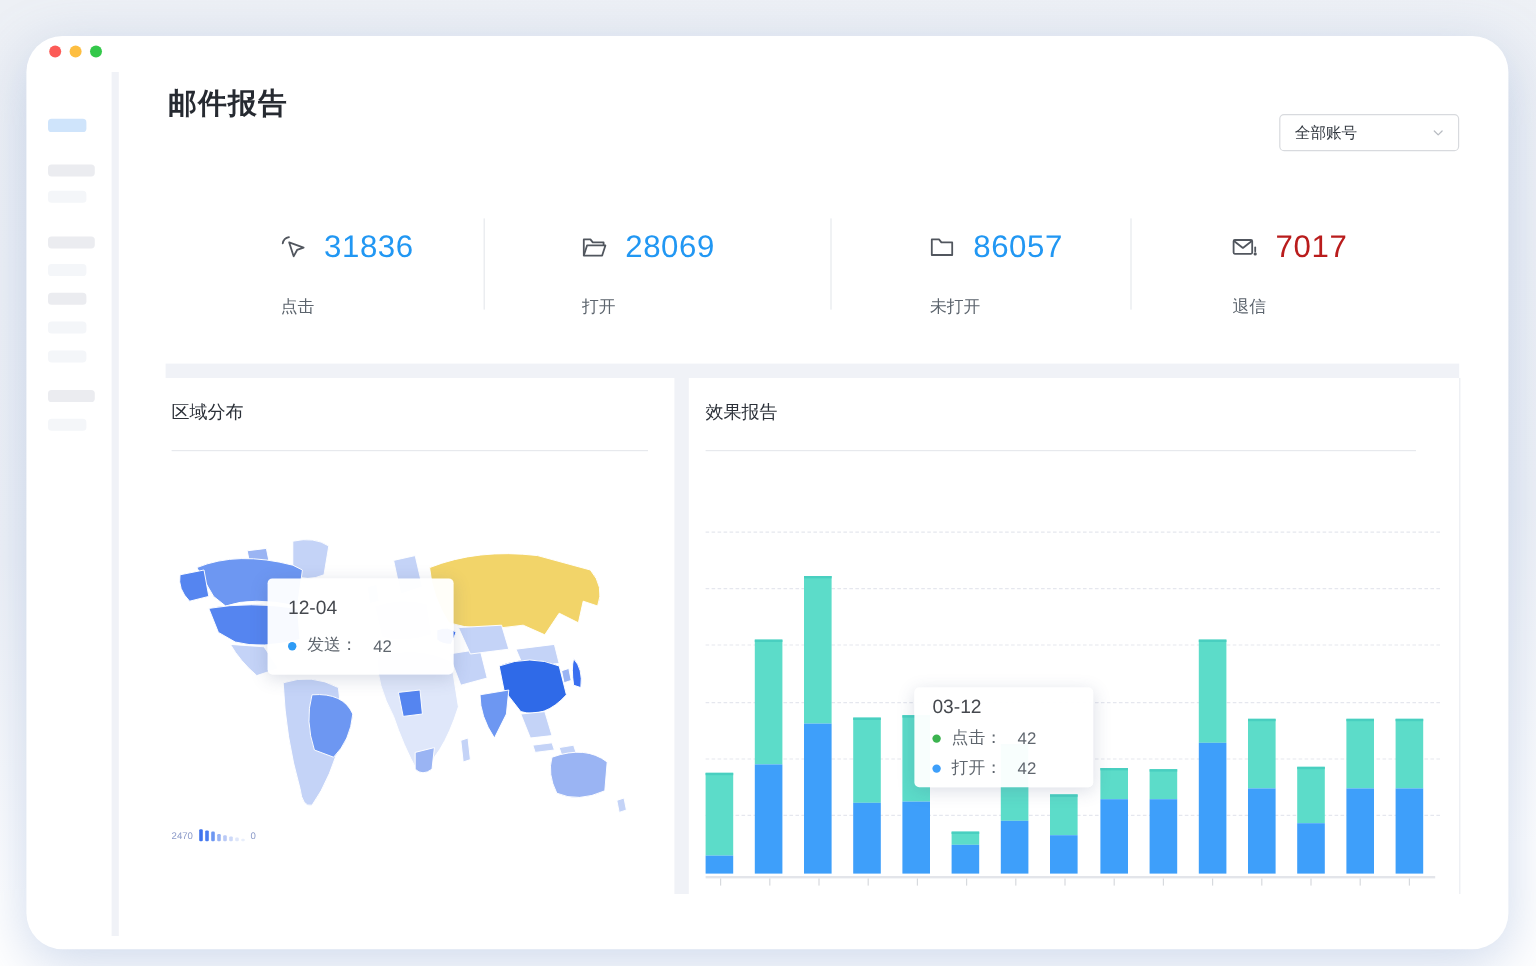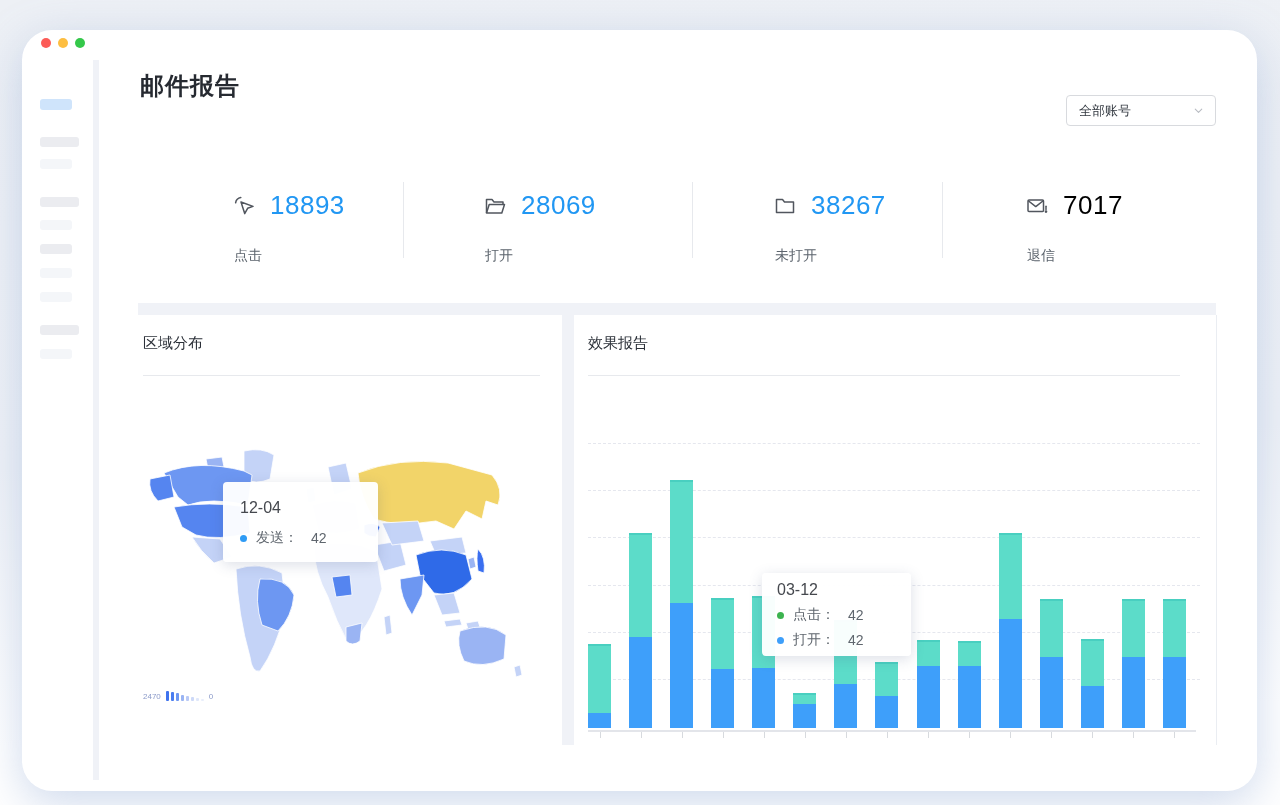--- a/index.html
+++ b/index.html
@@ -117,52 +117,52 @@
       <polyline points="6,9.5 12,15.5 18,9.5"></polyline>
     </svg>
   </div>
 
   <div class="stat" style="left:210px">
     <div class="row">
       <svg class="icon" width="24" height="24" viewBox="0 0 24 24" fill="none" stroke="#51565e" stroke-width="1.5" stroke-linejoin="round" stroke-linecap="round">
         <path d="M8.8 3.6 A6.4 6.4 0 0 0 3.6 8.8"></path>
         <path d="M9 8 L21 12.4 L15.6 14.3 L12.7 19.6 Z"></path>
       </svg>
-      <span class="num" style="color: rgb(33, 151, 243);">18893</span>
+      <span class="num" style="color: rgb(33, 151, 243);">31836</span>
     </div>
     <div class="lbl">点击</div>
   </div>
   <div class="stat" style="left:461px">
     <div class="row">
       <svg class="icon" width="24" height="24" viewBox="0 0 24 24" fill="none" stroke="#51565e" stroke-width="1.5" stroke-linejoin="round">
         <path d="M3.5 19 V5.5 H9 L11 8 H20 V10.5"></path>
         <path d="M3.5 19 L6.2 10.5 H21.5 L18.8 19 Z"></path>
       </svg>
       <span class="num" style="color: rgb(33, 151, 243);">28069</span>
     </div>
     <div class="lbl">打开</div>
   </div>
   <div class="stat" style="left:751px">
     <div class="row">
       <svg class="icon" width="24" height="24" viewBox="0 0 24 24" fill="none" stroke="#51565e" stroke-width="1.5" stroke-linejoin="round">
         <path d="M3.5 18.5 V5.5 H9.5 L11.5 8 H20.5 V18.5 Z"></path>
       </svg>
-      <span class="num" style="color: rgb(33, 151, 243);">38267</span>
+      <span class="num" style="color: rgb(33, 151, 243);">86057</span>
     </div>
     <div class="lbl">未打开</div>
   </div>
   <div class="stat" style="left:1003px">
     <div class="row">
       <svg class="icon" width="24" height="24" viewBox="0 0 24 24" fill="none" stroke="#51565e" stroke-width="1.5" stroke-linejoin="round" stroke-linecap="round">
         <rect x="3" y="6" width="15.5" height="11.5" rx="1"></rect>
         <path d="M3.6 7 L10.75 12.6 L17.9 7"></path>
         <line x1="21" y1="12.2" x2="21" y2="15.4"></line>
         <circle cx="21" cy="17.6" r="0.6" fill="#51565e"></circle>
       </svg>
-      <span class="num" style="color: #000000;">7017</span>
+      <span class="num" style="color: #b91c1c;">7017</span>
     </div>
     <div class="lbl">退信</div>
   </div>
   <div class="stat-div" style="left:381px"></div>
   <div class="stat-div" style="left:670px"></div>
   <div class="stat-div" style="left:920px"></div>
 
   <div class="gutter-h"></div>
   <div class="gutter-v"></div>
   <div class="panel-edge"></div>

